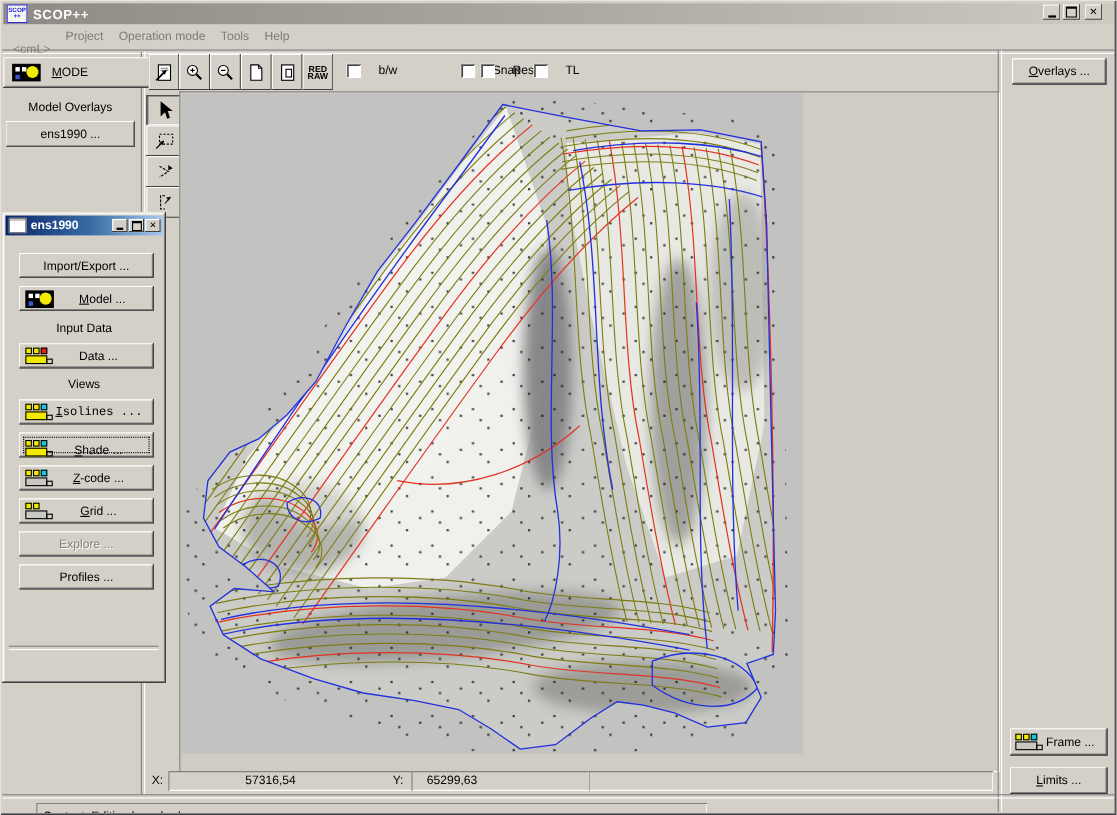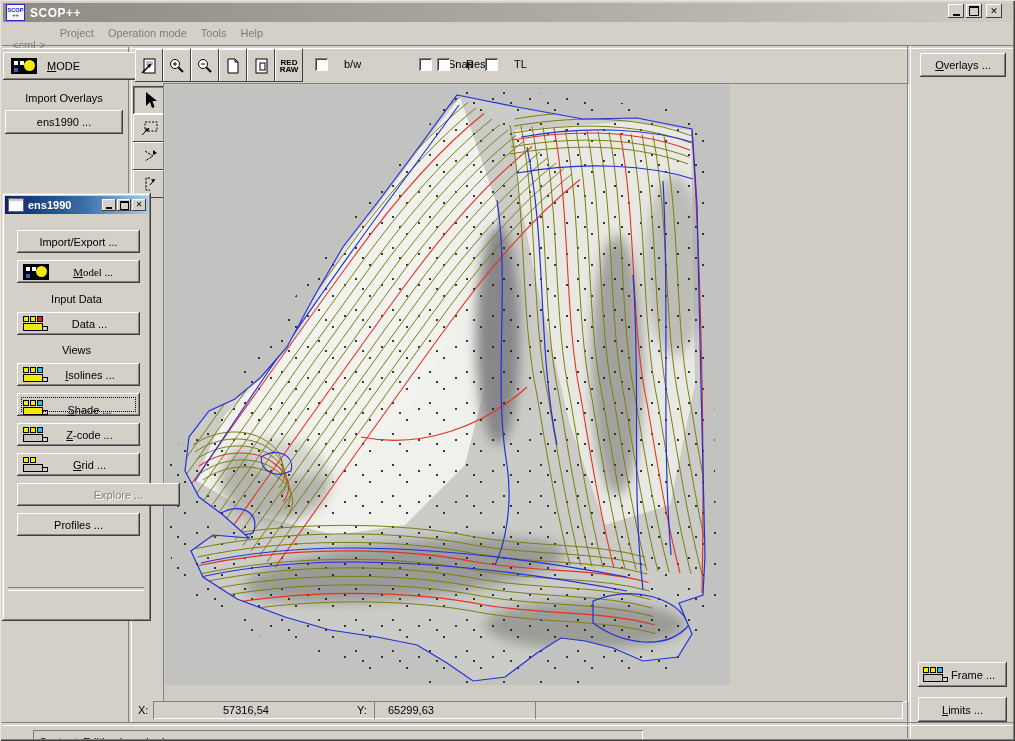--- a/index.html
+++ b/index.html
@@ -207,21 +207,21 @@
 </div>
 <div class="cb-group" style="left:437px;">
   <div class="cbx"></div>
   <span>Res</span>
 </div>
 <div class="cb-group" style="left:485px;">
   <div class="cbx"></div>
   <span>TL</span>
 </div>
 
-<div class="abs panel-label" style="left:0;top:92px;width:128px;text-align:center;">Import Overlays</div>
+<div class="abs panel-label" style="left:0;top:92px;width:128px;text-align:center;">Model Overlays</div>
 <div class="abs raised btn" style="left:5px;top:110px;width:118px;height:24px;">
   <span>ens1990 ...</span>
 </div>
 
 <div class="toolcol-btn pressed btn" style="top:86px;">
   <svg width="20" height="20">
     <polygon points="6,2 6,16 10,12 12,18 14.5,17 12.5,11 17,11" fill="#000"></polygon>
   </svg>
 </div>
 <div class="toolcol-btn raised-thin btn" style="top:114px;">
@@ -414,21 +414,21 @@
     <span>Import/Export ...</span>
   </div>
 
   <div class="fl-btn raised btn" style="top:67px;">
     <div class="model-icon">
         <i class="mi-w1"></i>
         <i class="mi-w2"></i>
         <i class="mi-b"></i>
         <i class="mi-y"></i>
       </div>
-    <span style="margin-left:29px;font-family:Liberation Serif, serif;"><span class="ul">M</span><span>odel ...</span></span>
+    <span style="margin-left:29px;"><span class="ul">M</span><span>odel ...</span></span>
   </div>
 
   <div class="sec-label" style="top:100px;">Input Data</div>
 
   <div class="fl-btn raised btn" style="top:119px;">
     <div class="bar-icon">
         <i class="sq1 yel"></i>
         <i class="sq2 yel"></i>
         <i class="sq3 redc"></i>
         <i class="bar yel"></i>
@@ -440,21 +440,21 @@
   <div class="sec-label" style="top:151px;">Views</div>
 
   <div class="fl-btn raised btn" style="top:170px;">
     <div class="bar-icon">
         <i class="sq1 yel"></i>
         <i class="sq2 yel"></i>
         <i class="sq3 cyn"></i>
         <i class="bar yel"></i>
         <i class="tailp"></i>
       </div>
-    <span style="margin-left:23px;"><span class="ul">I</span><span>solines ...</span></span>
+    <span style="margin-left:23px;font-family:Liberation Mono, monospace;"><span class="ul">I</span><span>solines ...</span></span>
   </div>
 
   <div class="fl-btn raised btn focused" style="top:200px;">
     <div class="bar-icon">
         <i class="sq1 yel"></i>
         <i class="sq2 yel"></i>
         <i class="sq3 cyn"></i>
         <i class="bar yel"></i>
         <i class="tailp"></i>
       </div>
@@ -475,21 +475,21 @@
   <div class="fl-btn raised btn" style="top:260px;">
     <div class="bar-icon">
         <i class="sq1 yel"></i>
         <i class="sq2 yel"></i>
         <i class="bar gry"></i>
         <i class="tailp"></i>
       </div>
     <span style="margin-left:22px;"><span class="ul">G</span><span>rid ...</span></span>
   </div>
 
-  <div class="fl-btn raised btn disabled" style="top:290px;padding-left:40px;">
+  <div class="fl-btn raised btn disabled" style="top:290px;">
     <span>Explore ...</span>
   </div>
 
   <div class="fl-btn raised btn" style="top:320px;">
     <span>Profiles ...</span>
   </div>
 
   <div class="abs hgroove" style="left:6px;top:394px;width:136px;"></div>
 </div>
 

